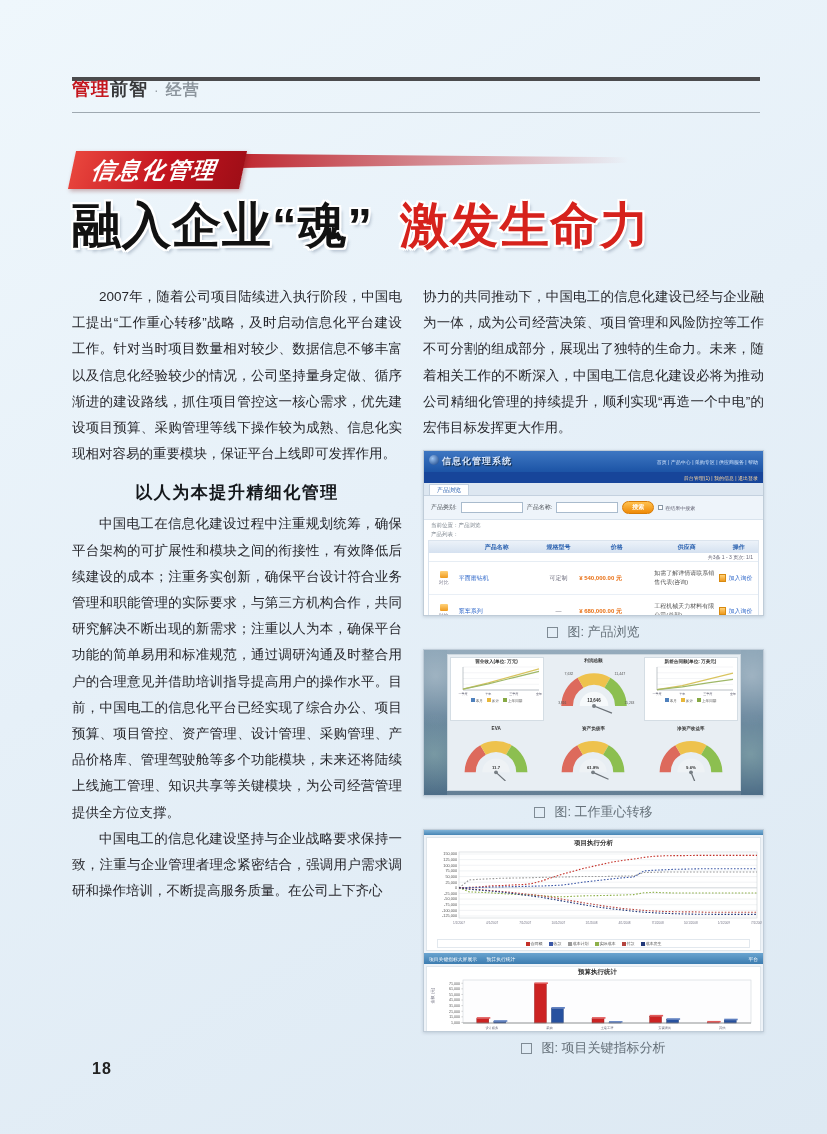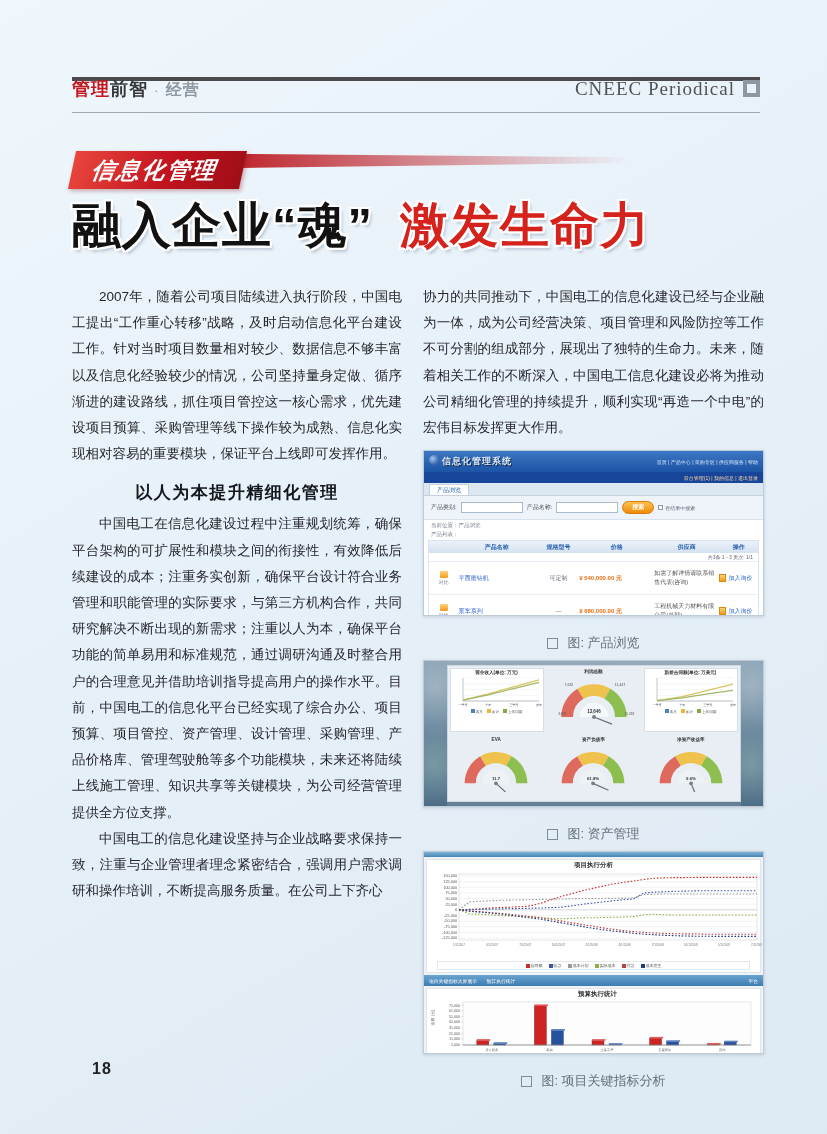--- a/index.html
+++ b/index.html
@@ -49,21 +49,21 @@
   .col-right { width:341px; }
   h3.sec { font-size:17px; font-weight:bold; text-align:center; color:#14171b;
            letter-spacing:1.5px; margin:3px 0 7px; }
   h3.sec2 { margin-top:14px; }
   p.body { font-size:13.5px; line-height:26.2px; color:#27272c; text-align:justify; }
   p.ind { text-indent:2em; }
   .pagenum { position:absolute; left:92px; top:1060px; font-size:16px; font-weight:bold; color:#222; letter-spacing:1px; }
 
   
   .figcap { display:flex; align-items:center; justify-content:center; gap:9px;
-            color:#657079; font-size:13px; margin:18px 0 8px; }
+            color:#657079; font-size:13px; margin:7px 0 8px; }
   .capsq { width:11px; height:11px; border:1px solid #7f8b95; flex:0 0 auto; }
   .fig { width:341px; border:1px solid #bfccd8; background:#fff; overflow:hidden;
          box-shadow:0 1px 3px rgba(90,110,130,.25); }
 
   
   .shot1 { height:166px; margin-top:9px; font-size:6px; }
   .s1-head { height:21px; background:linear-gradient(#3e77c2,#1c54a6); display:flex;
              align-items:center; justify-content:space-between; padding:0 5px; }
   .s1-logo { display:flex; gap:3px; }
   .s1-blob { width:10px; height:10px; border-radius:50%; background:radial-gradient(circle at 35% 35%,#9cc4f2,#123c80); }
@@ -135,24 +135,20 @@
 <body>
 
 <div class="page">
 
   <div class="topbar"></div>
 
   <div class="masthead">
     <div class="mh-left">
       <span class="mh-red">管理</span><span class="mh-dark">前智</span><span class="mh-dot">·</span><span class="mh-sub">经营</span>
     </div>
-    <div class="mh-right">
-      <span class="mh-periodical">CNEEC Periodical</span>
-      <span class="mh-square"></span>
-    </div>
   </div>
 
   <div class="banner">
     <div class="banner-tail"></div>
     <div class="banner-red">
       <span>信息化管理</span>
     </div>
   </div>
 
   <div class="main-title">
@@ -348,21 +344,21 @@
                 <line x1="50" y1="48" x2="55" y2="60" stroke="#6a7076" stroke-width="1.4"></line>
                 <circle cx="50" cy="48" r="2.2" fill="#777e84"></circle>
               </svg>
             </div>
           </div>
         </div>
         <div class="s2-side"></div>
       </div>
       <div class="figcap">
         <span class="capsq"></span>
-        <span>图: 资产管理</span>
+        <span>图: 工作重心转移</span>
       </div>
 
       <div class="fig shot3">
         <div class="s3-topbar"></div>
         <div class="s3-panel">
           <div class="s3-title">项目执行分析</div>
           <svg id="exec-line" width="335" height="86" viewBox="0 0 335 86">
               <line x1="32" y1="6" x2="330" y2="6" stroke="#e8ebef" stroke-width="0.6"></line>
               <text x="30" y="7.4" text-anchor="end" font-size="3.8" fill="#555">150,000</text>
               <line x1="32" y1="11.636363636363637" x2="330" y2="11.636363636363637" stroke="#e8ebef" stroke-width="0.6"></line>

